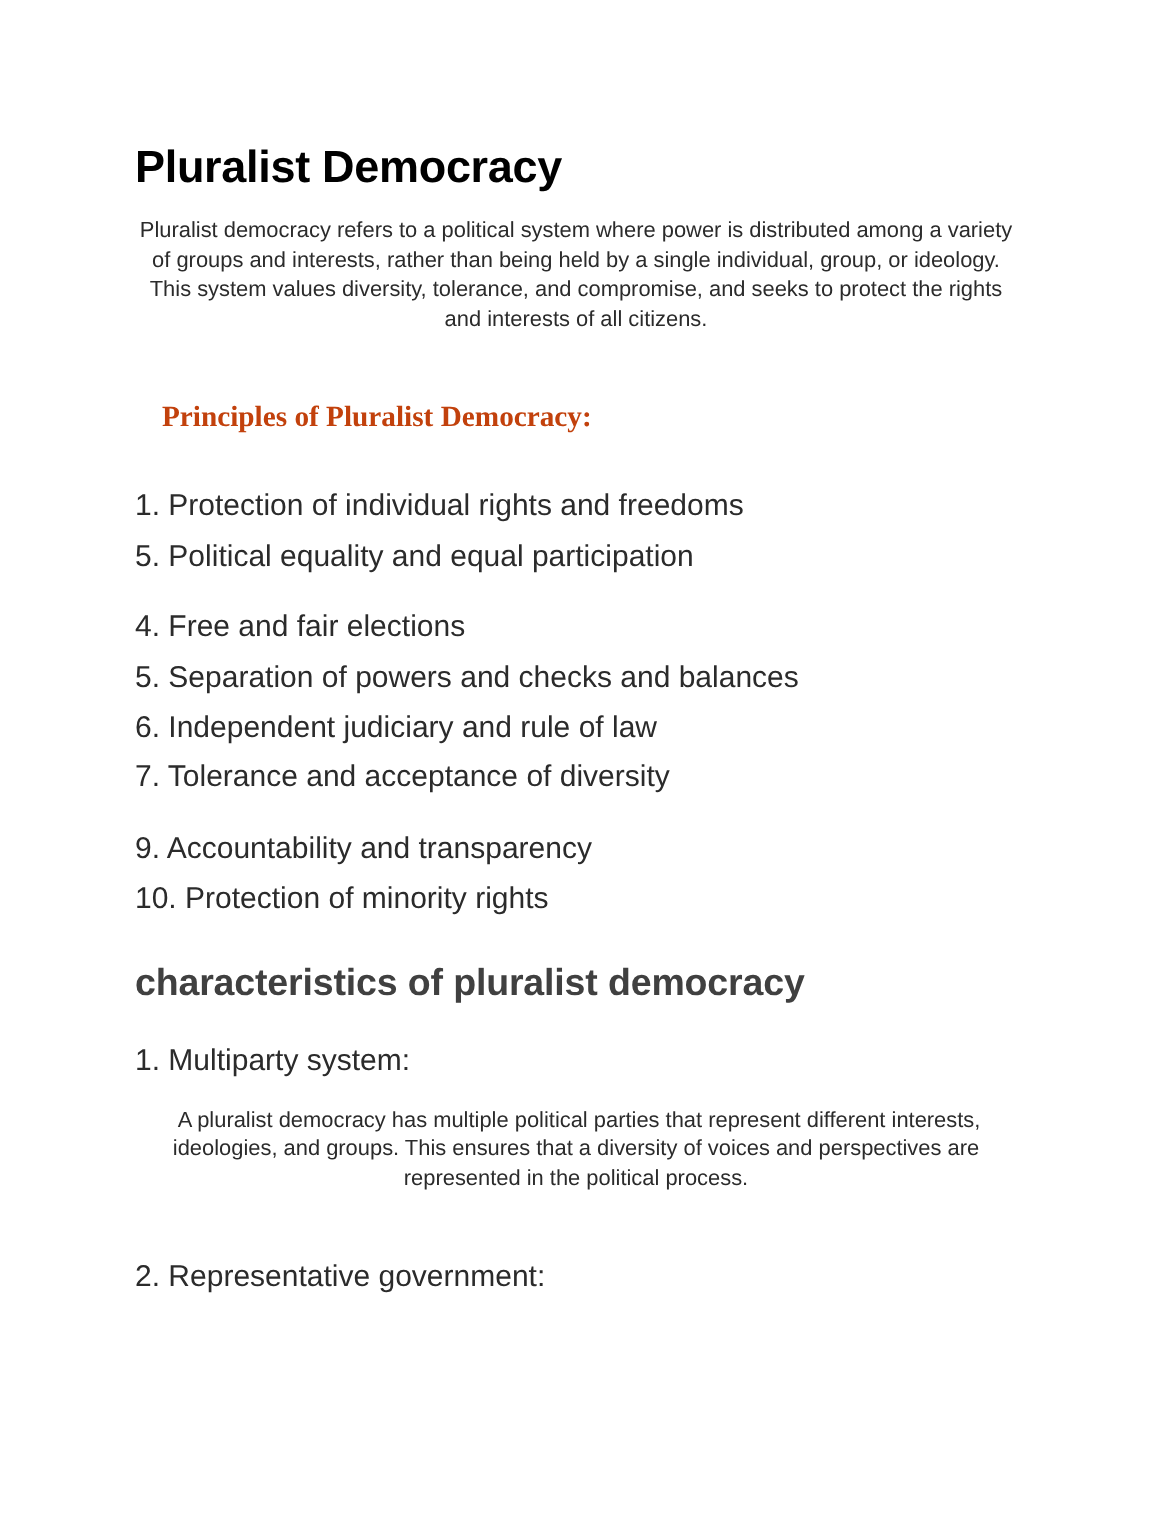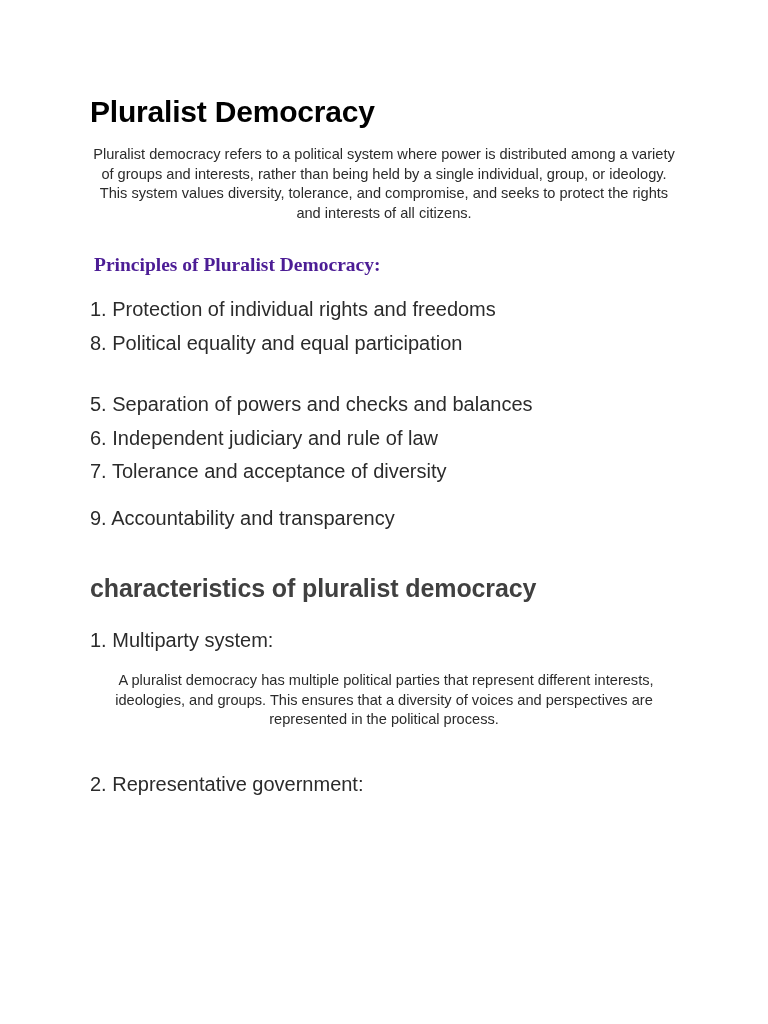--- a/index.html
+++ b/index.html
@@ -44,22 +44,22 @@
     margin: 0;
     padding: 0;
     letter-spacing: -0.2px;
   }
 
   .section-heading-serif {
     font-family: "Liberation Serif", serif;
     font-weight: bold;
     font-size: 19.5px;
     line-height: 1.2;
-    color: #4c1d95;
-    margin: 4px;
+    color: #c2410c;
+    margin: 18px;
     padding: 0;
   }
 
   .section-heading-sans {
     font-family: "Liberation Sans", sans-serif;
     font-weight: bold;
     font-size: 25px;
     line-height: 1.2;
     color: #404040;
     margin: 0;
@@ -116,41 +116,43 @@
 
     <div class="sp-before-principles"></div>
 
     <h2 class="section-heading-serif">Principles of Pluralist Democracy:</h2>
 
     <div class="sp-after-principles"></div>
 
     <p class="list-item">1. Protection of individual rights and freedoms</p>
     <div class="sp-list-gap"></div>
 
-    <p class="list-item">8. Political equality and equal participation</p>
+    <p class="list-item">5. Political equality and equal participation</p>
     <div class="sp-list-gap"></div>
 
     <div class="sp-list-gap"></div>
 
+    <p class="list-item">4. Free and fair elections</p>
     <div class="sp-list-gap"></div>
 
     <p class="list-item">5. Separation of powers and checks and balances</p>
     <div class="sp-list-gap"></div>
 
     <p class="list-item">6. Independent judiciary and rule of law</p>
     <div class="sp-list-gap"></div>
 
     <p class="list-item">7. Tolerance and acceptance of diversity</p>
     <div class="sp-list-gap"></div>
 
     <div class="sp-list-gap"></div>
 
     <p class="list-item">9. Accountability and transparency</p>
     <div class="sp-list-gap"></div>
 
+    <p class="list-item">10. Protection of minority rights</p>
 
     <div class="sp-before-char"></div>
 
     <h2 class="section-heading-sans">characteristics of pluralist democracy</h2>
 
     <div class="sp-after-char"></div>
 
     <p class="list-item">1. Multiparty system:</p>
 
     <div class="sp-after-c1label"></div>

